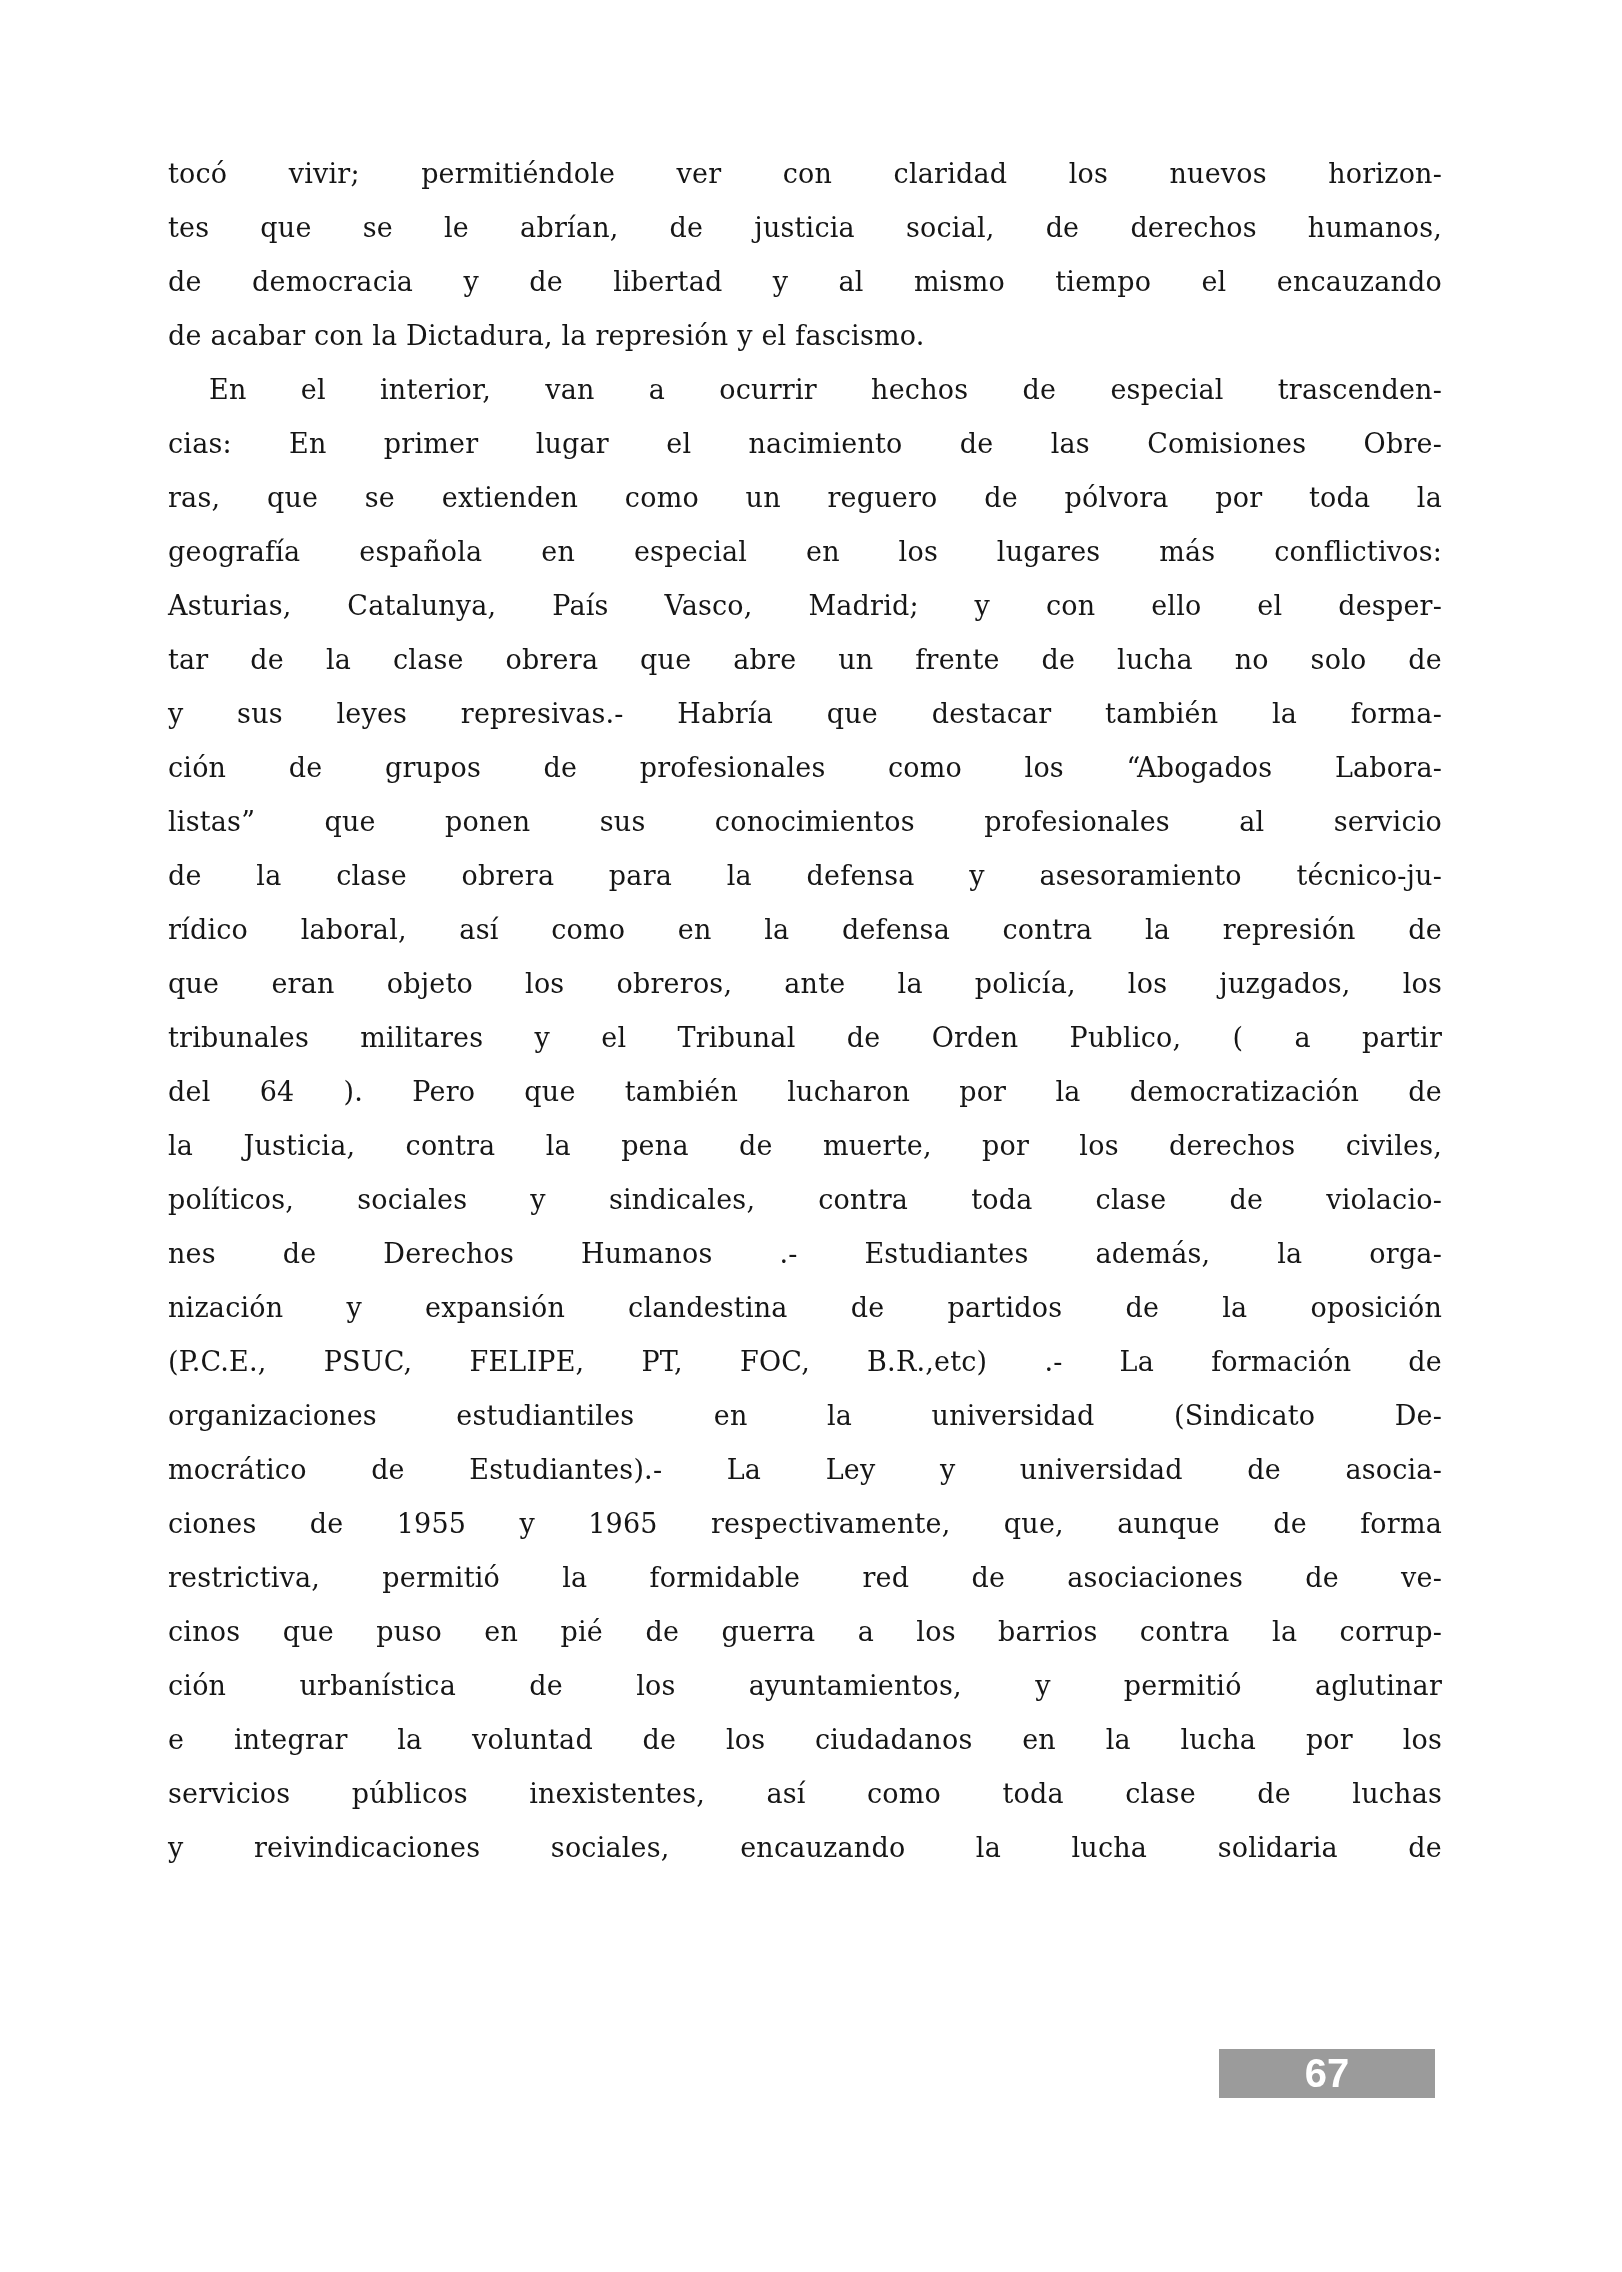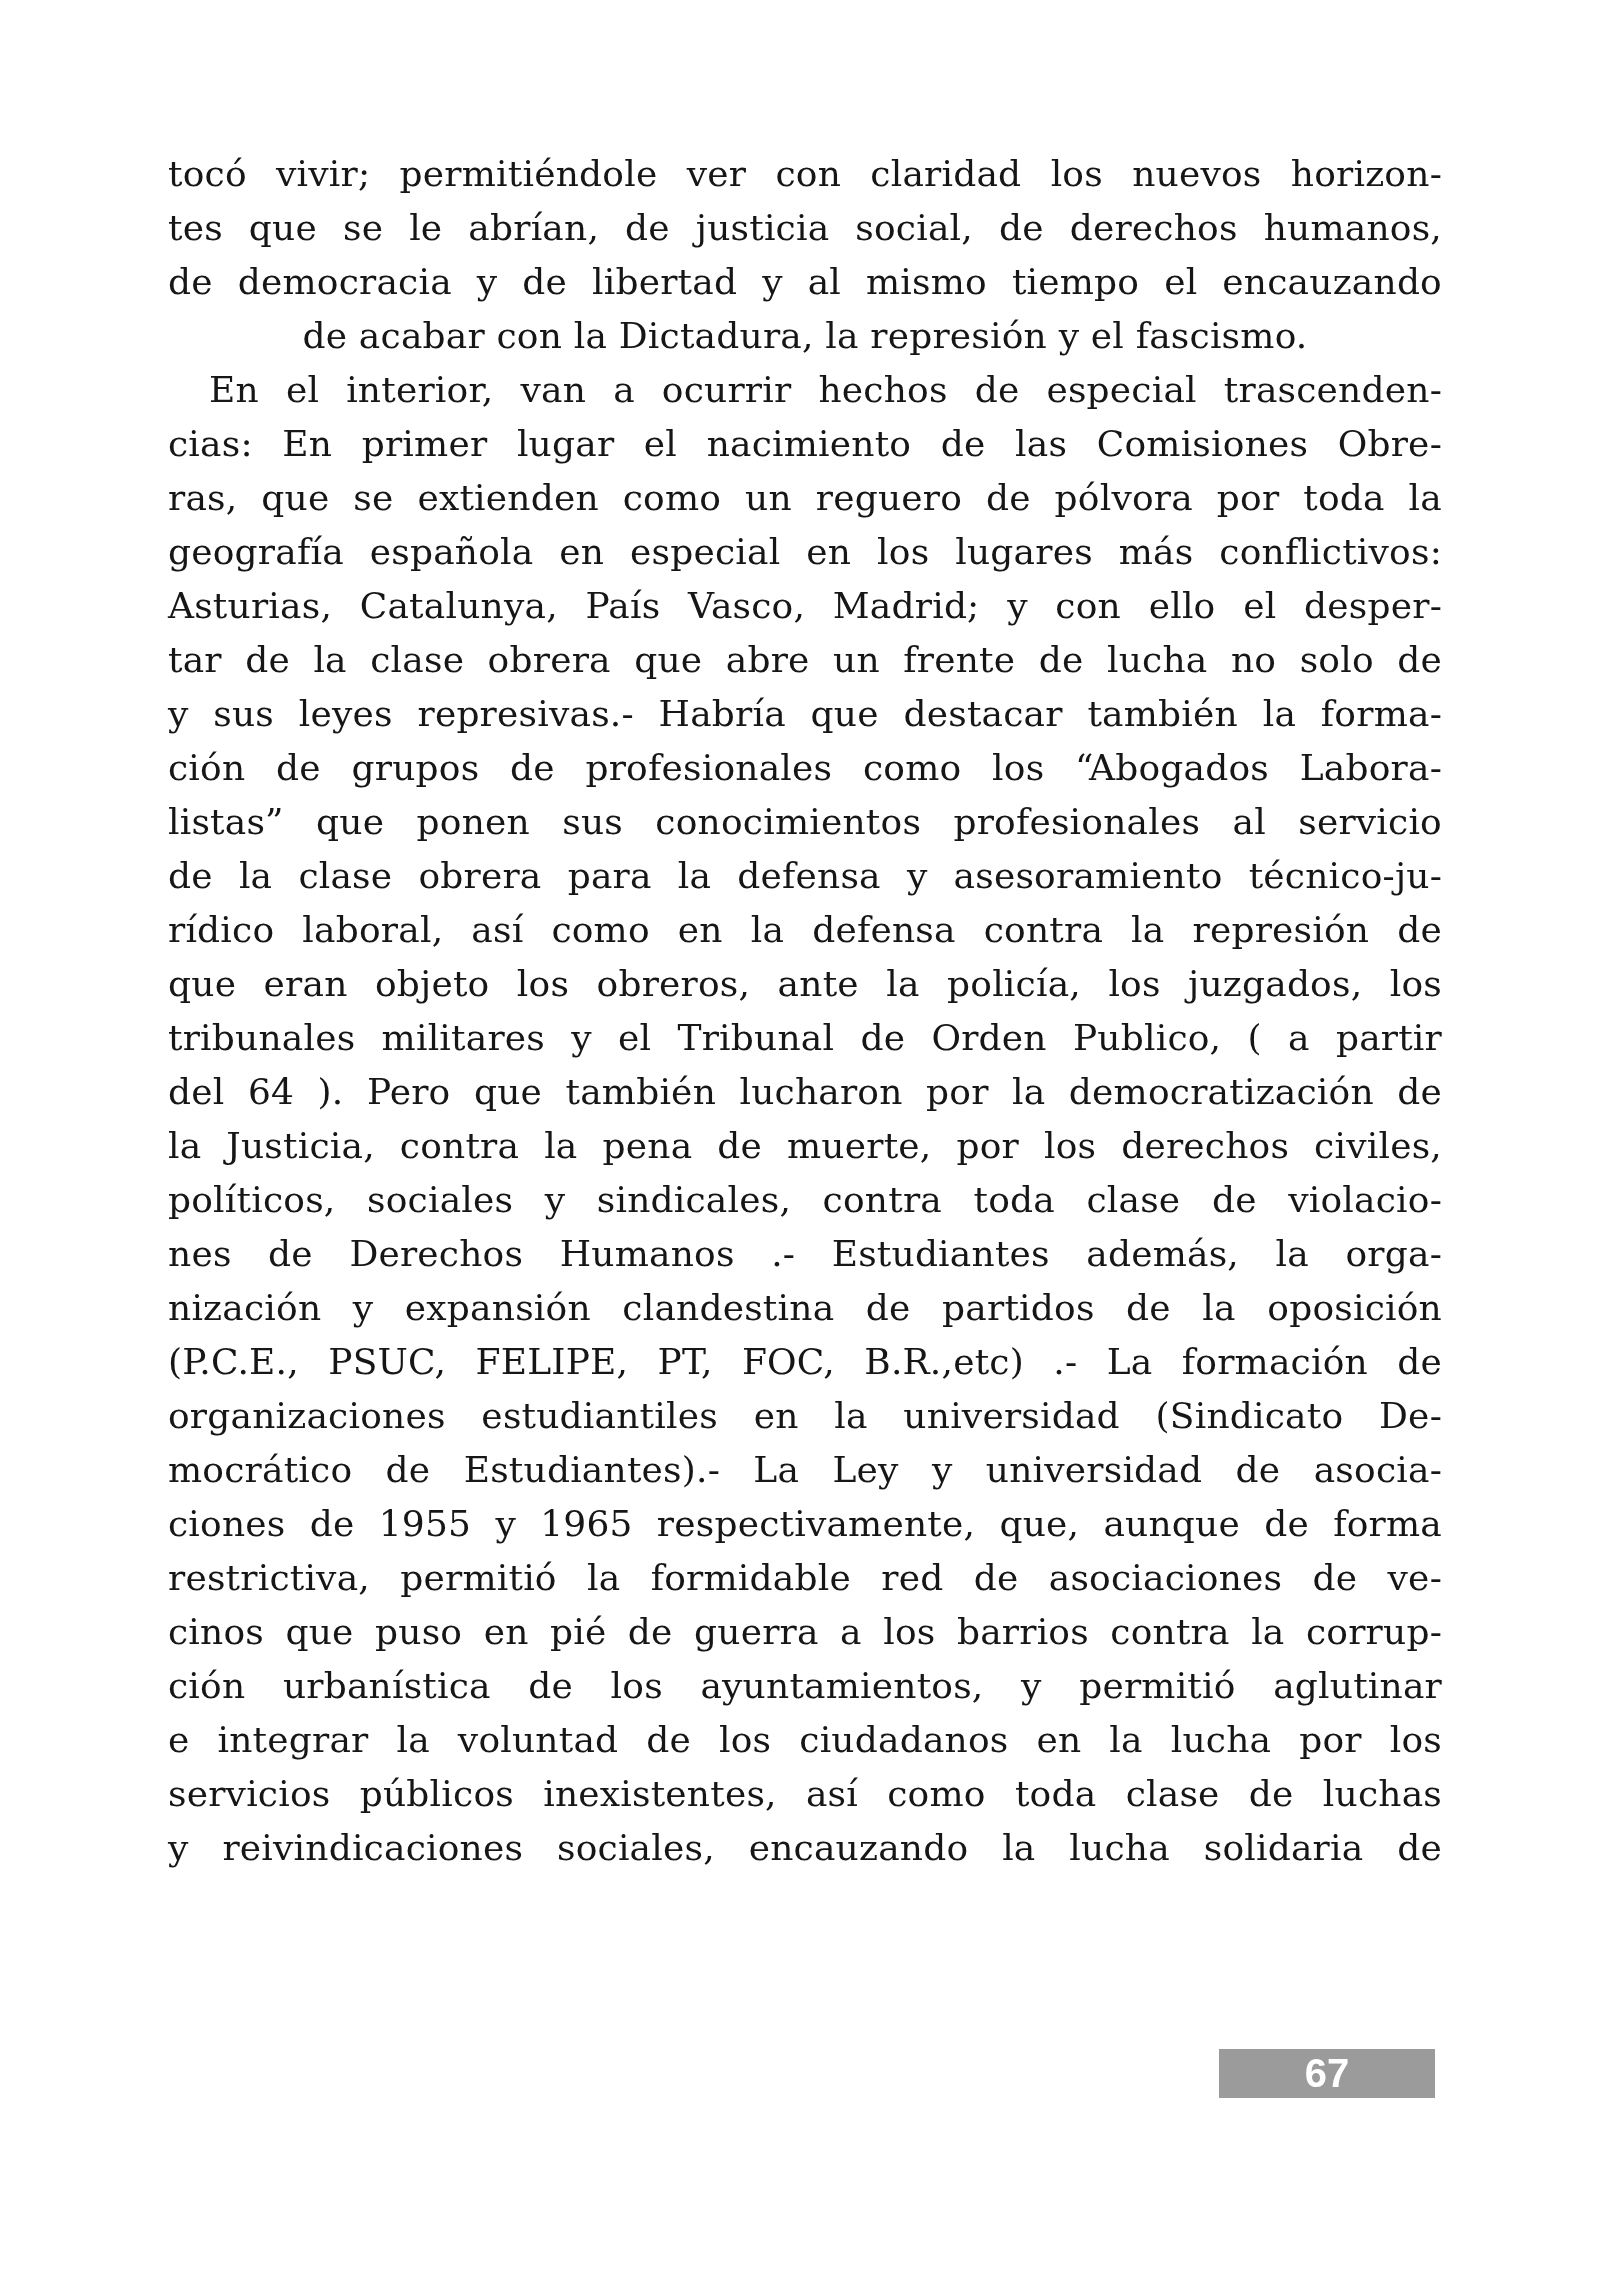--- a/index.html
+++ b/index.html
@@ -17,27 +17,27 @@
     width: 1623px;
     height: 2273px;
     background: #ffffff;
     overflow: hidden;
   }
   .text-block {
     position: absolute;
     left: 168px;
     right: 181px;
     top: 147px;
-    font-size: 36px;
+    font-size: 27px;
     line-height: 54px;
     color: #161616;
     letter-spacing: 0.2px;
   }
   .line {
-    text-align: center;
+    text-align: left;
   }
   .line.just {
     text-align: justify;
     text-align-last: justify;
   }
   .line.indent {
     text-indent: 41px;
   }
   .page-number-box {
     position: absolute;

